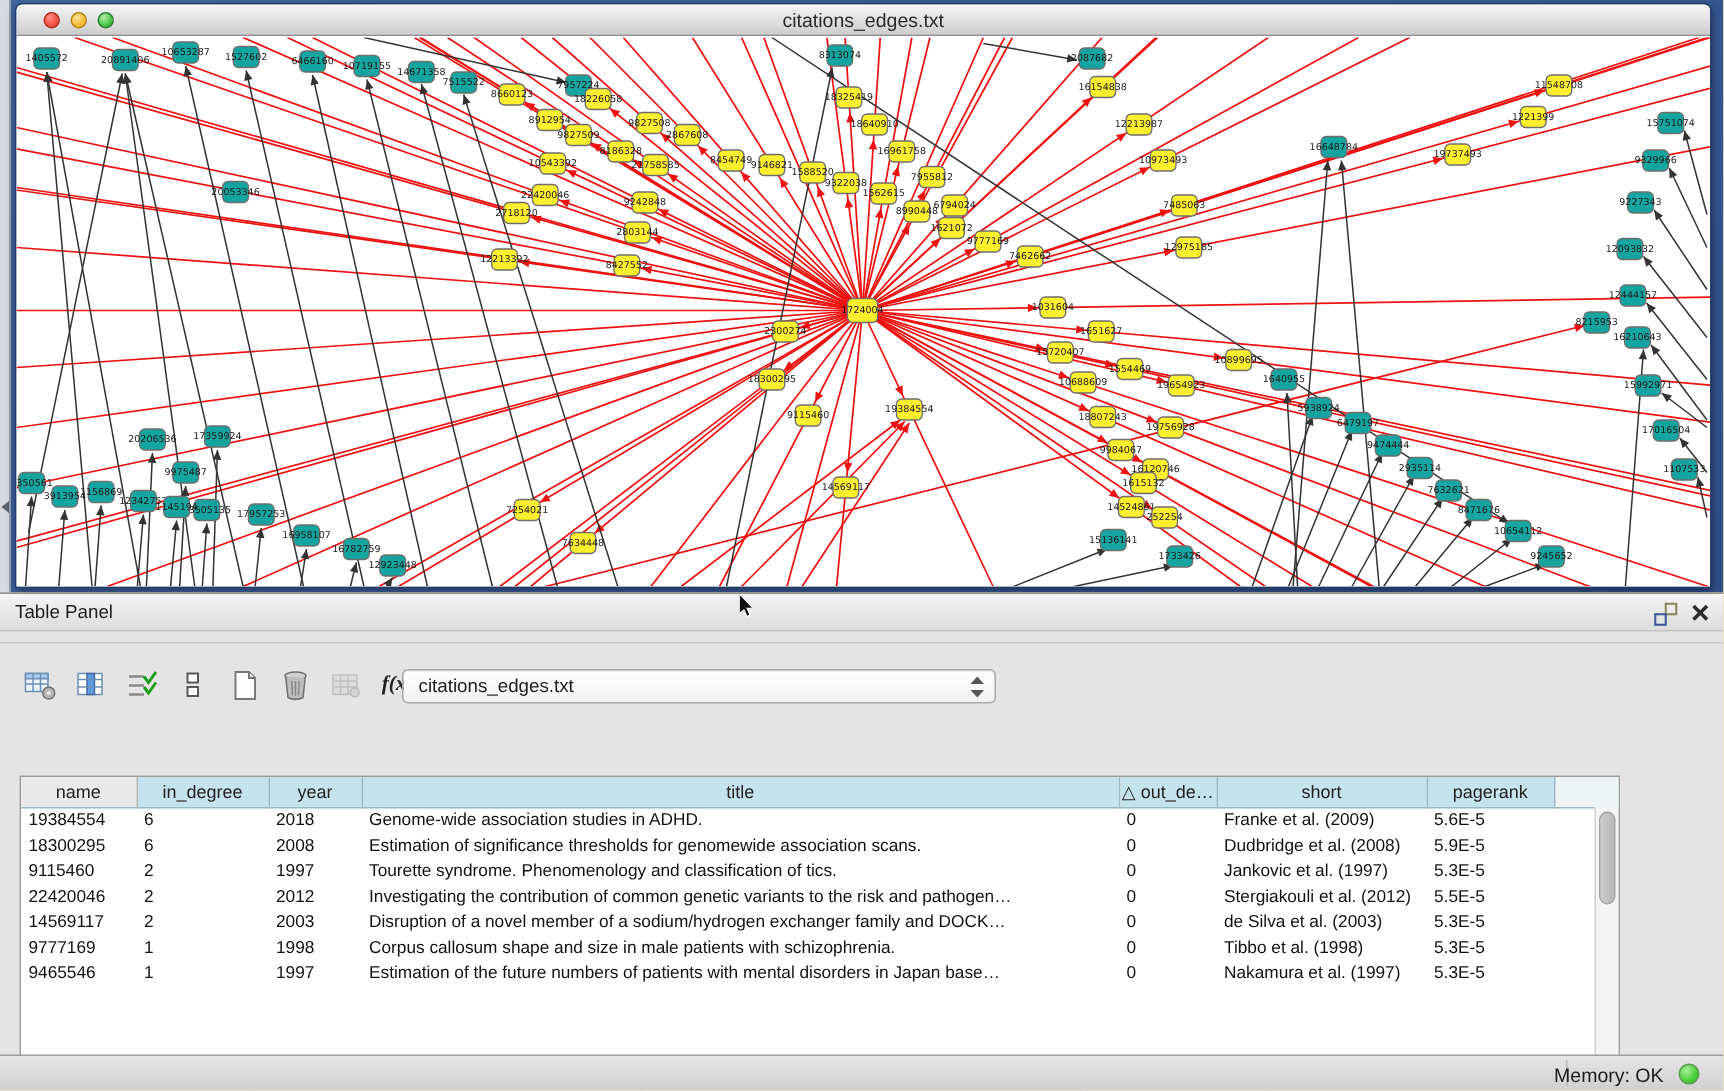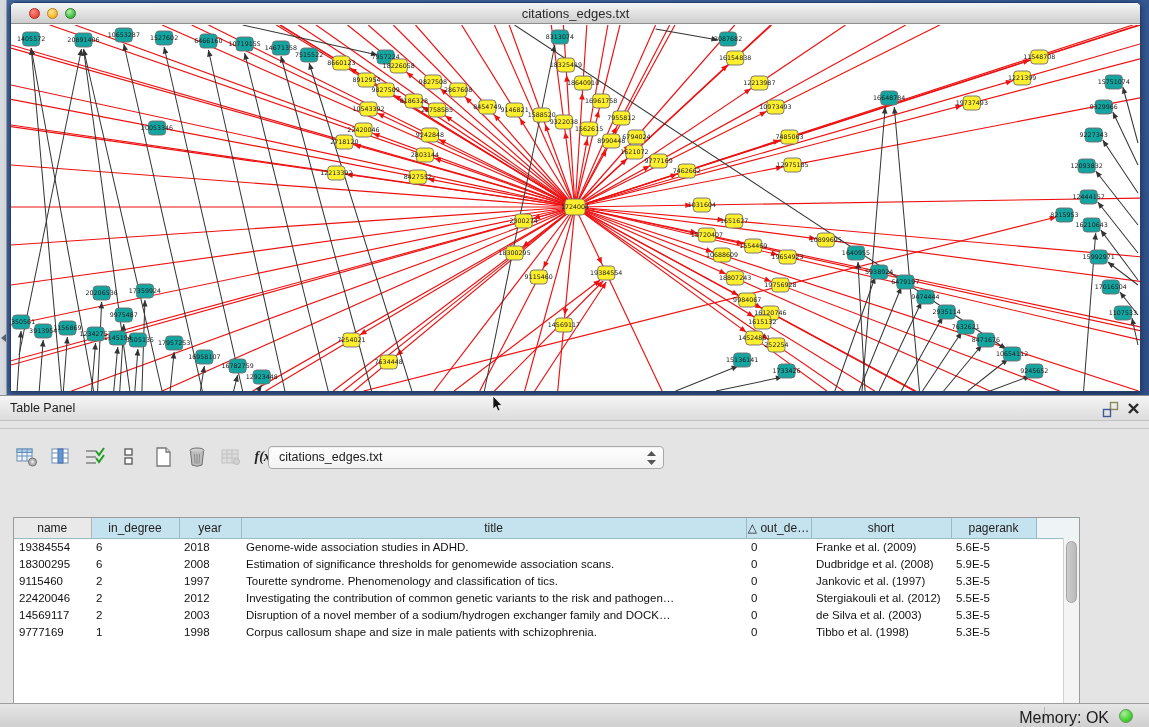--- a/index.html
+++ b/index.html
@@ -45,21 +45,21 @@
   .vscroll .thumb { position:absolute; left:2px; top:3px; width:11px; height:62px; background:linear-gradient(90deg,#cdcdcd,#b9b9b9); border:1px solid #a5a5a5; border-radius:6px; }
 
   .tabs { position:absolute; left:428px; top:277px; height:21px; display:flex; border:1px solid #ababab; border-radius:5px; overflow:hidden; background:#fdfdfd; box-shadow:0 1px 0 rgba(255,255,255,.6); }
   .tab { height:100%; line-height:19px; text-align:center; font-size:12.5px; color:#2b2b2b; background:linear-gradient(#ffffff,#f1f1f1); border-right:1px solid #b9b9b9; }
   .tab.selected { background:linear-gradient(#8f8f8f,#6e6e6e); color:#f4f4f4; border-right:1px solid #6a6a6a; }
   .tab:last-child { border-right:none; }
 
   
   .statusbar { position:absolute; left:0; top:703px; width:1149px; height:24px; background:linear-gradient(#e6e6e6,#cfcfcf); border-top:1px solid #9e9e9e; }
   .statusbar .sep { position:absolute; right:104px; top:3px; bottom:3px; width:1px; background:#b5b5b5; }
-  .mem-label { position:absolute; right:40px; top:5px; font-size:16px; color:#1c1c1c; }
+  .mem-label { position:absolute; right:40px; top:5px; font-size:13px; color:#1c1c1c; }
   .mem-dot { position:absolute; right:16px; top:5px; width:14px; height:14px; border-radius:50%; background:radial-gradient(circle at 35% 30%,#a9f09b,#47d134 60%,#2fae26); border:1px solid #5e9a56; }
 
   .mouse-cursor { position:absolute; left:493px; top:396px; }
 </style>
 </head>
 <body>
 
 <div class="app">
 
   <div class="desktop">
@@ -915,20 +915,30 @@
               <tr>
                 <td>9777169</td>
                 <td>1</td>
                 <td>1998</td>
                 <td>Corpus callosum shape and size in male patients with schizophrenia.</td>
                 <td>0</td>
                 <td>Tibbo et al. (1998)</td>
                 <td>5.3E-5</td>
                 <td></td>
               </tr>
+              <tr>
+                <td>9465546</td>
+                <td>1</td>
+                <td>1997</td>
+                <td>Estimation of the future numbers of patients with mental disorders in Japan base…</td>
+                <td>0</td>
+                <td>Nakamura et al. (1997)</td>
+                <td>5.3E-5</td>
+                <td></td>
+              </tr>
             </tbody>
           </table>
         <div class="vscroll">
           <div class="thumb"></div>
         </div>
       </div>
 
       <div class="tabs">
         <div class="tab selected" style="width:92px">Node Table</div>
         <div class="tab" style="width:93px">Edge Table</div>

